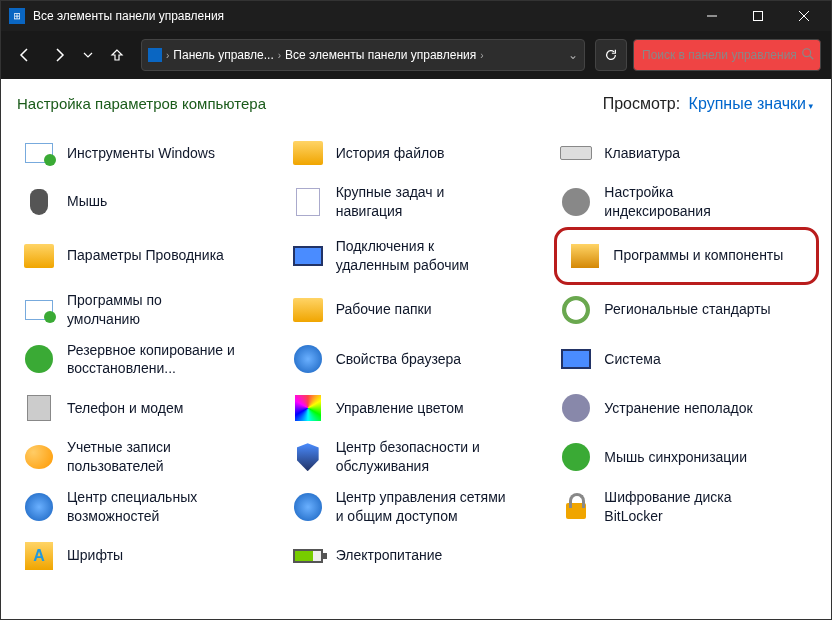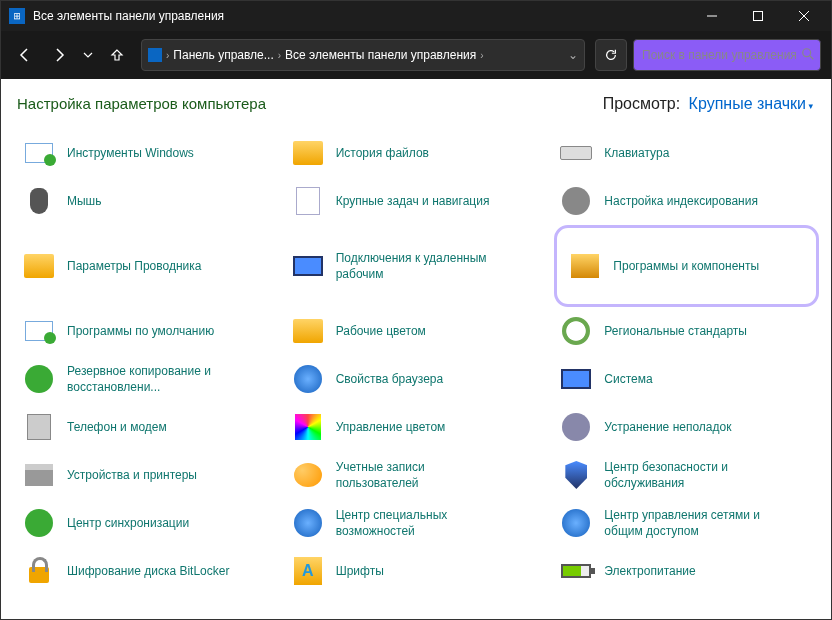--- a/index.html
+++ b/index.html
@@ -10,35 +10,35 @@
   .titlebar .win-controls { display: flex; }
   .titlebar .win-btn { width: 46px; height: 30px; display: flex; align-items: center; justify-content: center; color: #fff; cursor: pointer; }
   .navbar { height: 48px; background: #191919; display: flex; align-items: center; padding: 0 10px; gap: 6px; }
   .nav-btn { width: 28px; height: 28px; display: flex; align-items: center; justify-content: center; color: #fff; cursor: pointer; border-radius: 4px; }
   .breadcrumb { flex: 1; height: 32px; background: #2d2d2d; border: 1px solid #444; border-radius: 4px; display: flex; align-items: center; padding: 0 6px; color: #fff; gap: 4px; margin: 0 4px; }
   .breadcrumb .bc-icon { width: 14px; height: 14px; background: #0a66c2; }
   .breadcrumb .sep { color: #aaa; font-size: 10px; }
   .breadcrumb .crumb { white-space: nowrap; font-size: 12px; }
   .bc-dropdown { margin-left: auto; color: #aaa; }
   .refresh-btn { width: 32px; height: 32px; display: flex; align-items: center; justify-content: center; color: #fff; cursor: pointer; border-radius: 4px; border:1px solid #444; background:#2d2d2d;}
-  .searchbox { width: 188px; height: 32px; background: #8b5cf6; border: 1px solid #444; border-radius: 4px; display: flex; align-items: center; padding: 0 8px; color: #888; }
+  .searchbox { width: 188px; height: 32px; background: #ef4444; border: 1px solid #444; border-radius: 4px; display: flex; align-items: center; padding: 0 8px; color: #888; }
   .searchbox input { background: transparent; border: none; outline: none; color: #fff; flex: 1; font-size: 12px; }
   .searchbox input::placeholder { color: #888; }
   .search-icon { color: #888; margin-left: 4px; }
   .content { flex: 1; background: #fff; padding: 16px 12px 0 16px; overflow: hidden; position: relative; }
   .header-row { display: flex; justify-content: space-between; align-items: flex-start; margin-bottom: 16px; padding-right: 6px; }
   .heading { font-size: 15px; color: #1a5b1a; font-weight: 400; }
   .view-by { font-size: 16px; color: #222; }
   .view-link { color: #0066cc; cursor: pointer; margin-left: 4px; }
   .view-link::after { content: " ▾"; font-size: 9px; }
   .grid { display: grid; grid-template-columns: repeat(3, 1fr); gap: 0 4px; }
   .item { display: flex; align-items: center; padding: 6px 4px; cursor: pointer; min-height: 46px; border-radius: 2px; }
   .item .ico { width: 36px; height: 36px; flex-shrink: 0; margin-right: 10px; display: flex; align-items: center; justify-content: center; font-size: 22px; }
-  .item .label { color: #0f766e; font-size: 12px; line-height: 1.35; max-width: 170px; }
-  .item.highlighted { border: 3px solid #c4b5fd; border-radius: 14px; padding: 20px 10px; }
+  .item .label { color: #0f172a; font-size: 14px; line-height: 1.35; max-width: 170px; }
+  .item.highlighted { border: 3px solid #b91c1c; border-radius: 14px; padding: 8px 10px; }
   .item.highlighted .label { font-weight: 500; }
   
   .ic-folder { background: linear-gradient(#ffd466,#f0a500); width:30px; height:24px; border-radius:2px; }
   .ic-clock { width:28px; height:28px; border-radius:50%; background: radial-gradient(circle,#fff 55%,#6aa84f 60%); border:2px solid #6aa84f; position:relative;}
   .ic-gear { width:28px;height:28px;border-radius:50%;background:#888;}
   .ic-monitor { width:30px;height:20px;background:#4a8cff;border:2px solid #236;}
   .ic-shield { width:22px;height:28px;background:linear-gradient(#4a8cff,#236);clip-path:polygon(50% 0,100% 15%,100% 60%,50% 100%,0 60%,0 15%);}
   .ic-net { width:28px;height:28px;border-radius:50%;background:radial-gradient(#6ab0ff,#1560bd);}
   .ic-green-arrows { width:28px;height:28px;border-radius:50%;background:#3aaa35;position:relative;}
   .ic-keyboard { width:32px;height:14px;background:#ddd;border:1px solid #888;border-radius:2px;}
@@ -201,21 +201,21 @@
     <div class="item">
         <div class="ico">
           <div class="ic-check"></div>
         </div>
         <div class="label">Программы по умолчанию</div>
       </div>
     <div class="item">
         <div class="ico">
           <div class="ic-folder"></div>
         </div>
-        <div class="label">Рабочие цветом</div>
+        <div class="label">Рабочие папки</div>
       </div>
 
     <div class="item">
         <div class="ico">
           <div class="ic-clock"></div>
         </div>
         <div class="label">Региональные стандарты</div>
       </div>
     <div class="item">
         <div class="ico">
@@ -250,42 +250,36 @@
       </div>
 
     <div class="item">
         <div class="ico">
           <div class="ic-spanner"></div>
         </div>
         <div class="label">Устранение неполадок</div>
       </div>
     <div class="item">
         <div class="ico">
-          <div class="ic-printer"></div>
-        </div>
-        <div class="label">Устройства и принтеры</div>
-      </div>
-    <div class="item">
-        <div class="ico">
           <div class="ic-people"></div>
         </div>
         <div class="label">Учетные записи пользователей</div>
       </div>
 
     <div class="item">
         <div class="ico">
           <div class="ic-shield"></div>
         </div>
         <div class="label">Центр безопасности и обслуживания</div>
       </div>
     <div class="item">
         <div class="ico">
           <div class="ic-green-arrows"></div>
         </div>
-        <div class="label">Центр синхронизации</div>
+        <div class="label">Мышь синхронизации</div>
       </div>
     <div class="item">
         <div class="ico">
           <div class="ic-net"></div>
         </div>
         <div class="label">Центр специальных возможностей</div>
       </div>
 
     <div class="item">
         <div class="ico">

